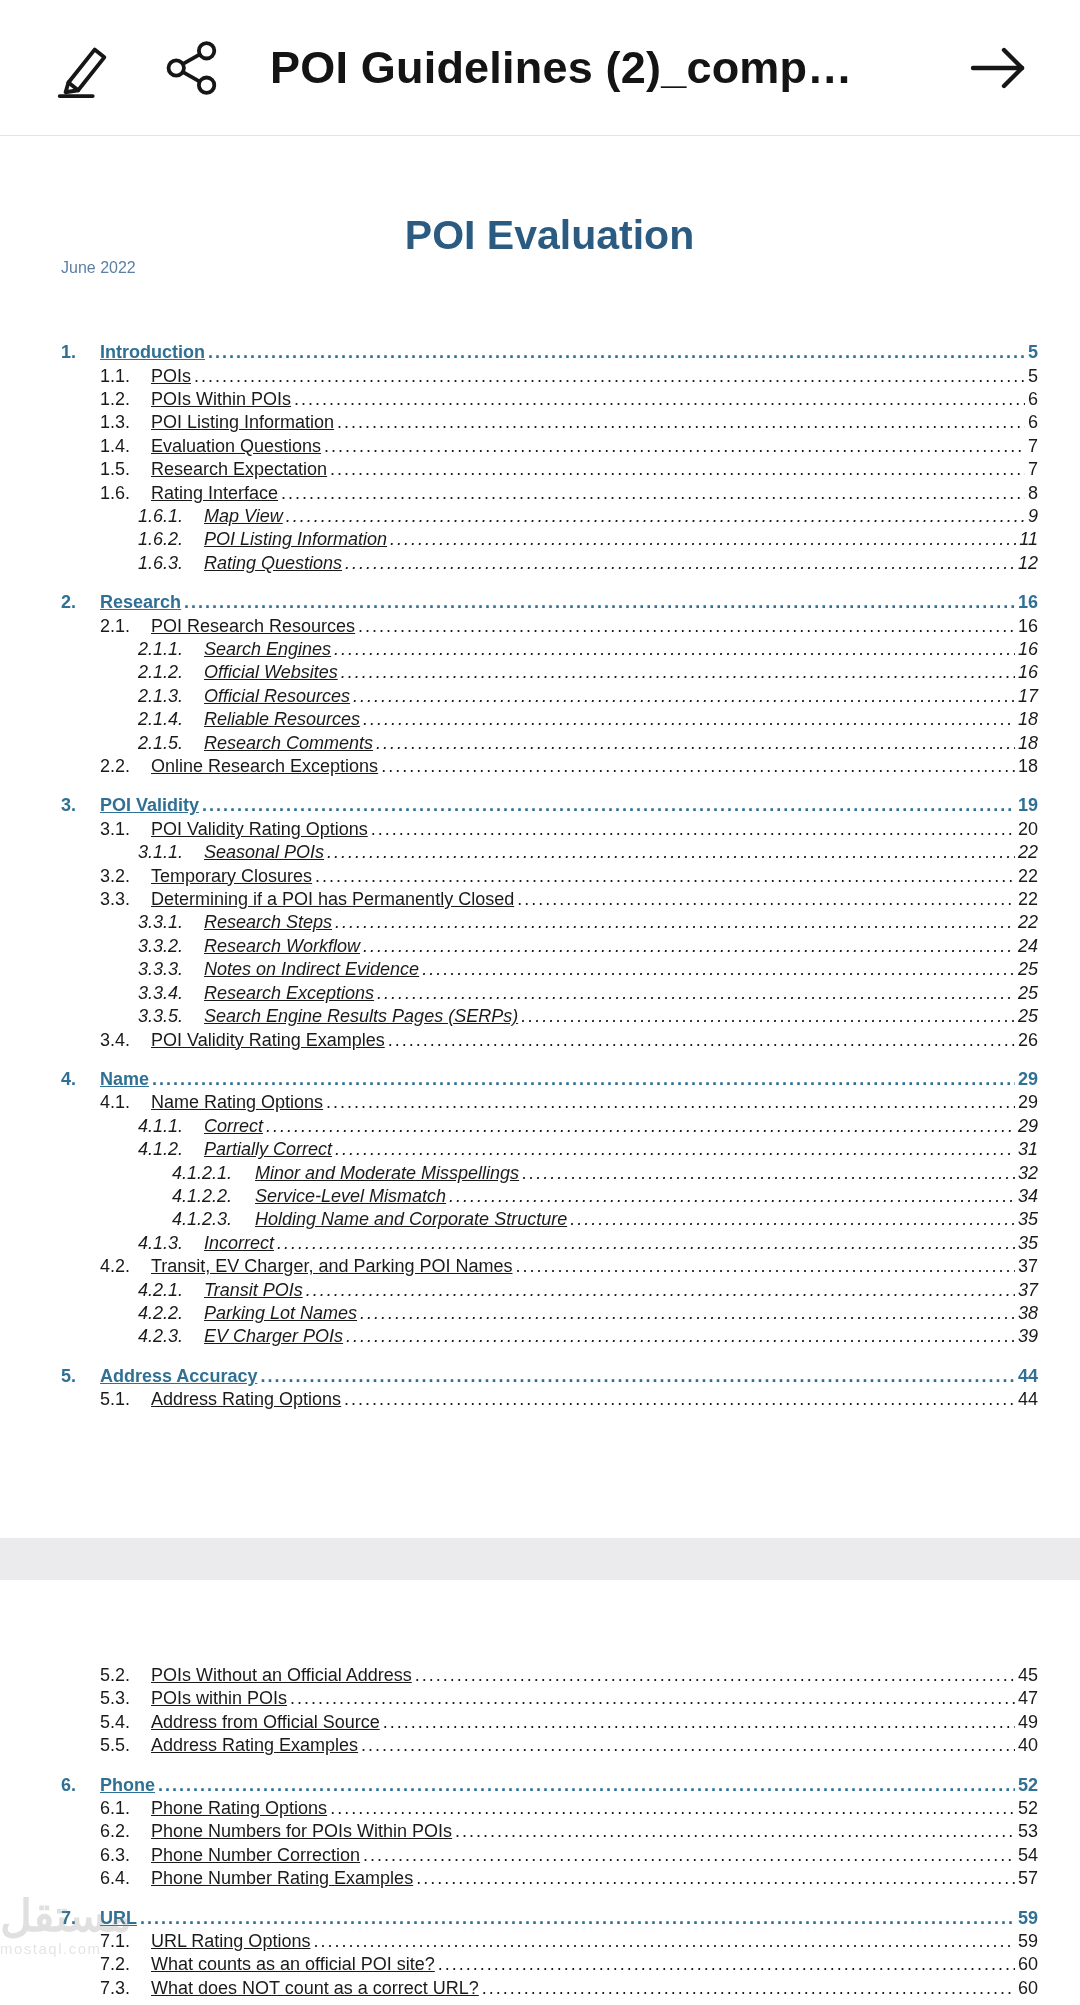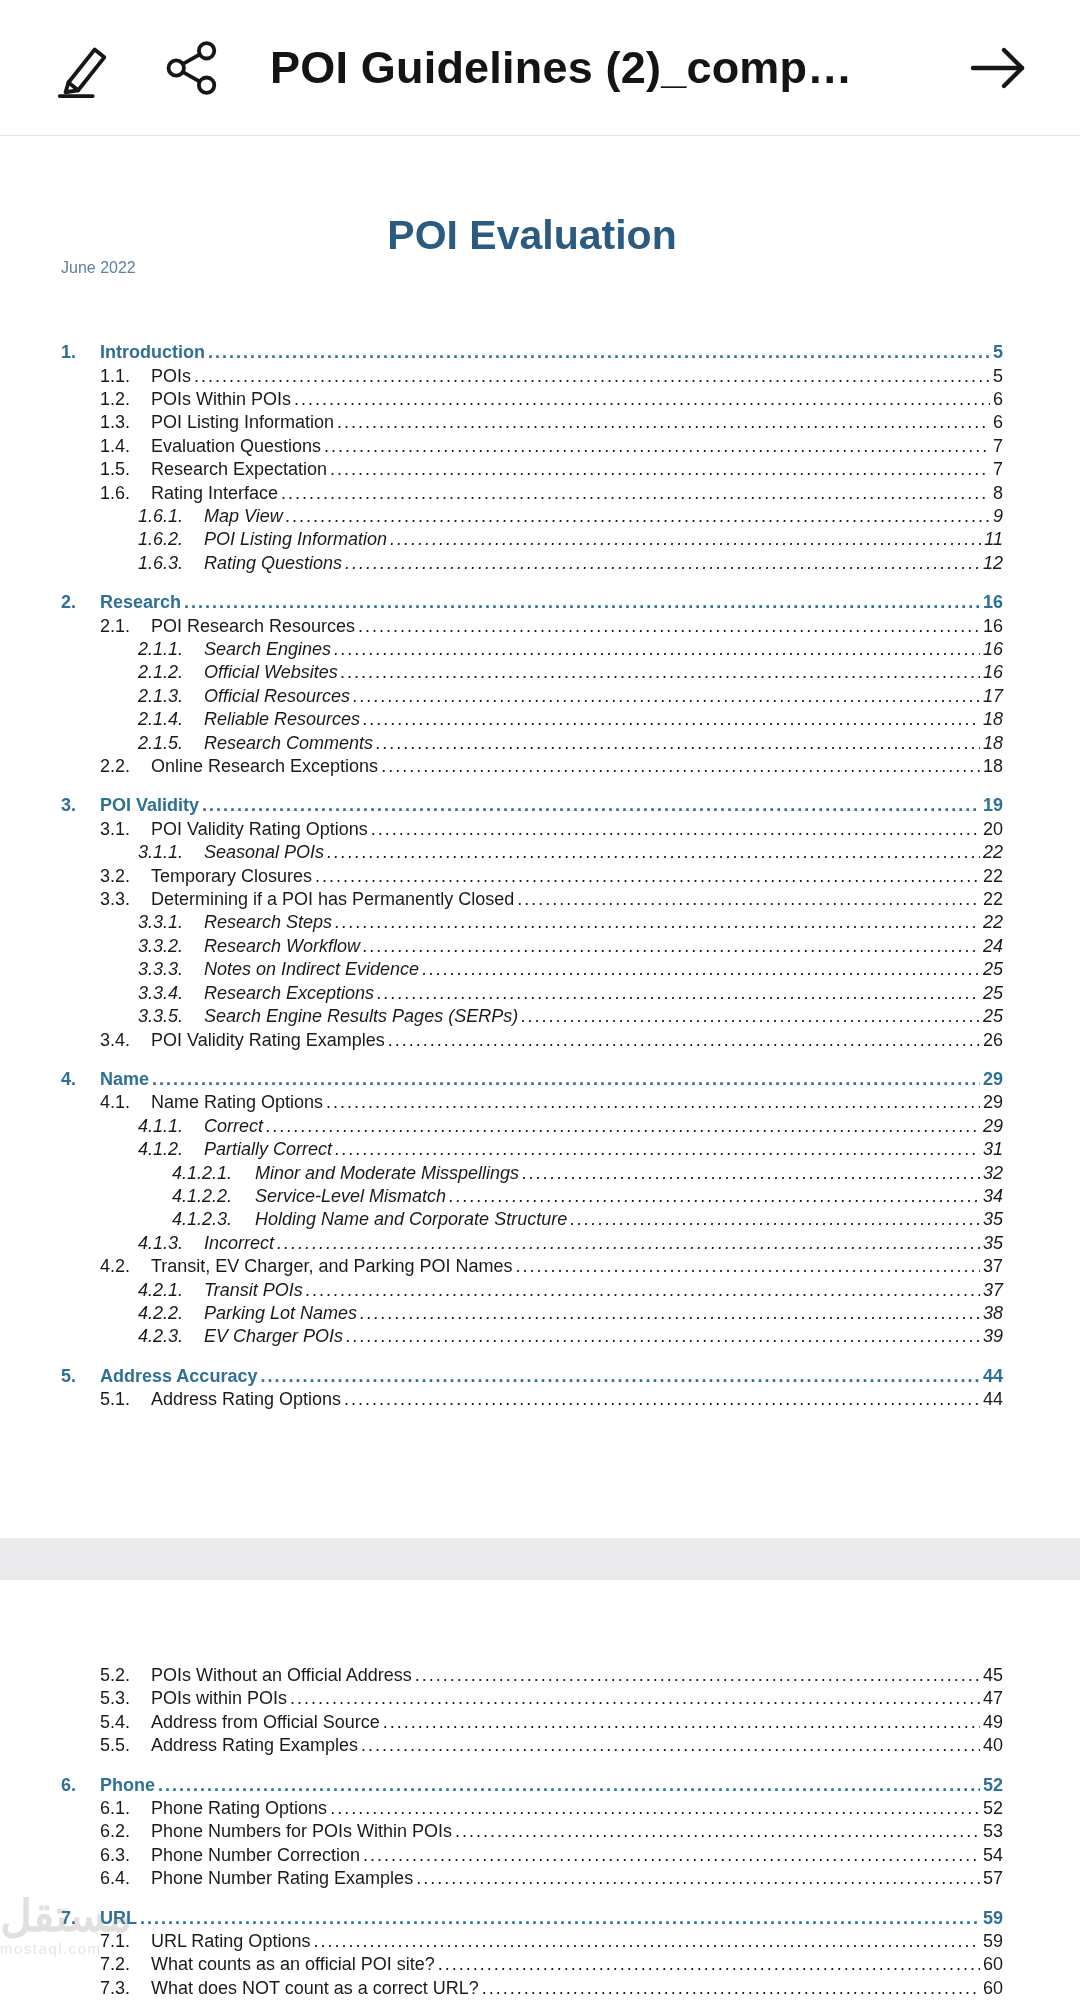--- a/index.html
+++ b/index.html
@@ -19,21 +19,21 @@
     background:none; border:none; padding:0; cursor:pointer;
     width:66px; height:66px; display:flex; align-items:center; justify-content:center; flex:none;
   }
   .icon-btn svg { display:block; }
   .toolbar-title {
     flex:1; font-size:45px; font-weight:700; color:#141414;
     white-space:nowrap; overflow:hidden; letter-spacing:0.2px;
   }
 
   
-  .page { background:#ffffff; padding-left:61px; padding-right:77px; }
+  .page { background:#ffffff; padding-left:61px; padding-right:42px; }
   .page-1 { height:1402px; padding-top:76px; overflow:hidden; }
   .page-gap { height:42px; background:#ebebed; }
   .page-2 { height:425px; padding-top:78px; overflow:hidden; position:relative; }
 
   .doc-title { margin:0; text-align:center; font-size:41px; line-height:1.15; font-weight:700; color:#2b5b80; }
   .doc-subtitle { font-size:16px; color:#5c80a4; }
 
   
   .toc { margin-top:64px; }
   .toc-row {
@@ -43,21 +43,21 @@
   .toc-row.l1 { color:#2f7094; font-weight:700; margin-top:16px; }
   .toc > .toc-row:first-child { margin-top:0; }
   .toc-row.l3, .toc-row.l4 { font-style:italic; }
 
   .toc-num  { flex:none; }
   .l1 .toc-num { width:39px; }
   .l2 .toc-num { margin-left:39px; width:51px; }
   .l3 .toc-num { margin-left:77px; width:66px; }
   .l4 .toc-num { margin-left:111px; width:83px; }
 
-  .toc-label { flex:none; white-space:nowrap; }
+  .toc-label { flex:none; white-space:nowrap;text-decoration:underline; }
   .toc-dots  { flex:1; overflow:hidden; white-space:nowrap; margin:0 3px; }
   .toc-dots::after {
     content:"........................................................................................................................................................................................................................";
     letter-spacing:2px;
   }
   .toc-page { flex:none; }
 
   
   .watermark {
     position:absolute; left:0; right:0; top:312px;

